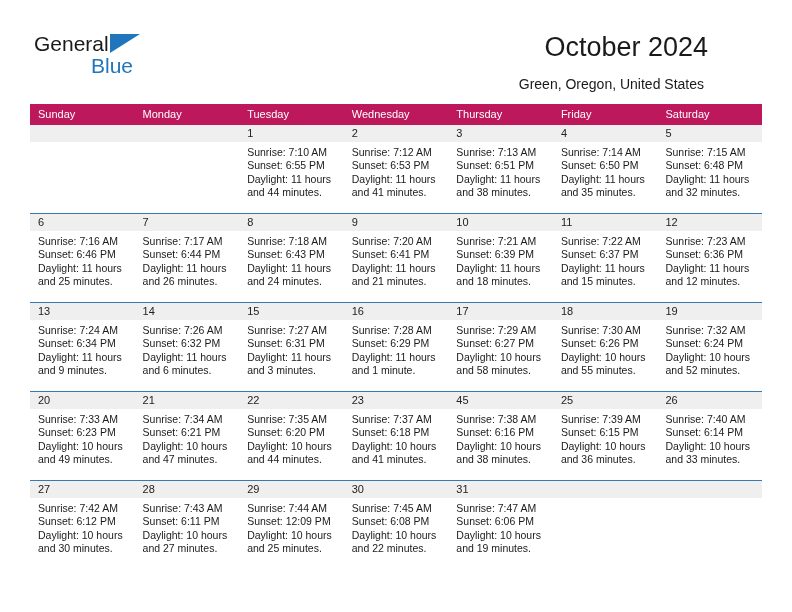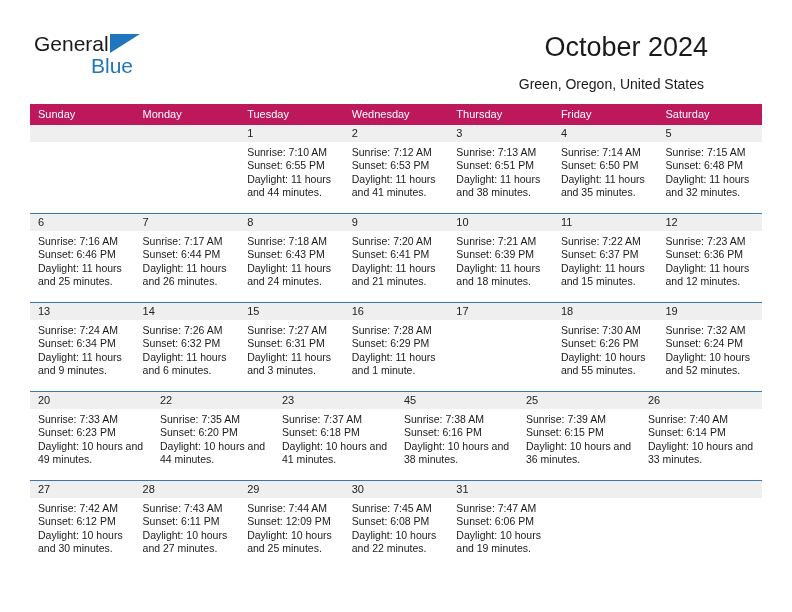--- a/index.html
+++ b/index.html
@@ -306,20 +306,25 @@
           <div class="cell">
             <div class="daynum-band">16</div>
             <div class="cell-body">
               <div>Sunrise: 7:28 AM</div>
               <div>Sunset: 6:29 PM</div>
               <div class="daylight">Daylight: 11 hours and 1 minute.</div>
             </div>
           </div>
           <div class="cell">
             <div class="daynum-band">17</div>
+            <div class="cell-body">
+              <div>Sunrise: 7:29 AM</div>
+              <div>Sunset: 6:27 PM</div>
+              <div class="daylight">Daylight: 10 hours and 58 minutes.</div>
+            </div>
           </div>
           <div class="cell">
             <div class="daynum-band">18</div>
             <div class="cell-body">
               <div>Sunrise: 7:30 AM</div>
               <div>Sunset: 6:26 PM</div>
               <div class="daylight">Daylight: 10 hours and 55 minutes.</div>
             </div>
           </div>
           <div class="cell">
@@ -334,20 +339,28 @@
         <div class="week">
           <div class="cell">
             <div class="daynum-band">20</div>
             <div class="cell-body">
               <div>Sunrise: 7:33 AM</div>
               <div>Sunset: 6:23 PM</div>
               <div class="daylight">Daylight: 10 hours and 49 minutes.</div>
             </div>
           </div>
           <div class="cell">
+            <div class="daynum-band">21</div>
+            <div class="cell-body">
+              <div>Sunrise: 7:34 AM</div>
+              <div>Sunset: 6:21 PM</div>
+              <div class="daylight">Daylight: 10 hours and 47 minutes.</div>
+            </div>
+          </div>
+          <div class="cell">
             <div class="daynum-band">22</div>
             <div class="cell-body">
               <div>Sunrise: 7:35 AM</div>
               <div>Sunset: 6:20 PM</div>
               <div class="daylight">Daylight: 10 hours and 44 minutes.</div>
             </div>
           </div>
           <div class="cell">
             <div class="daynum-band">23</div>
             <div class="cell-body">

